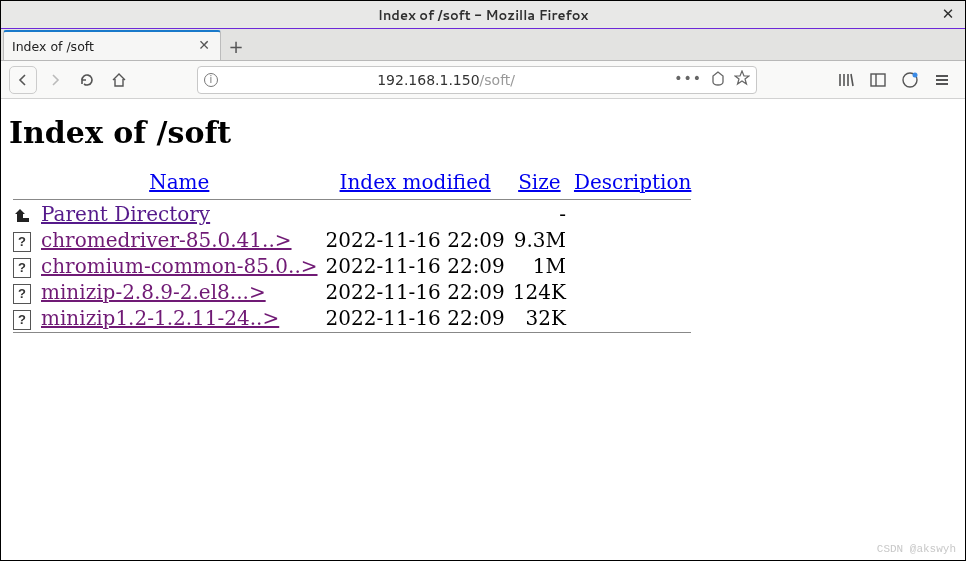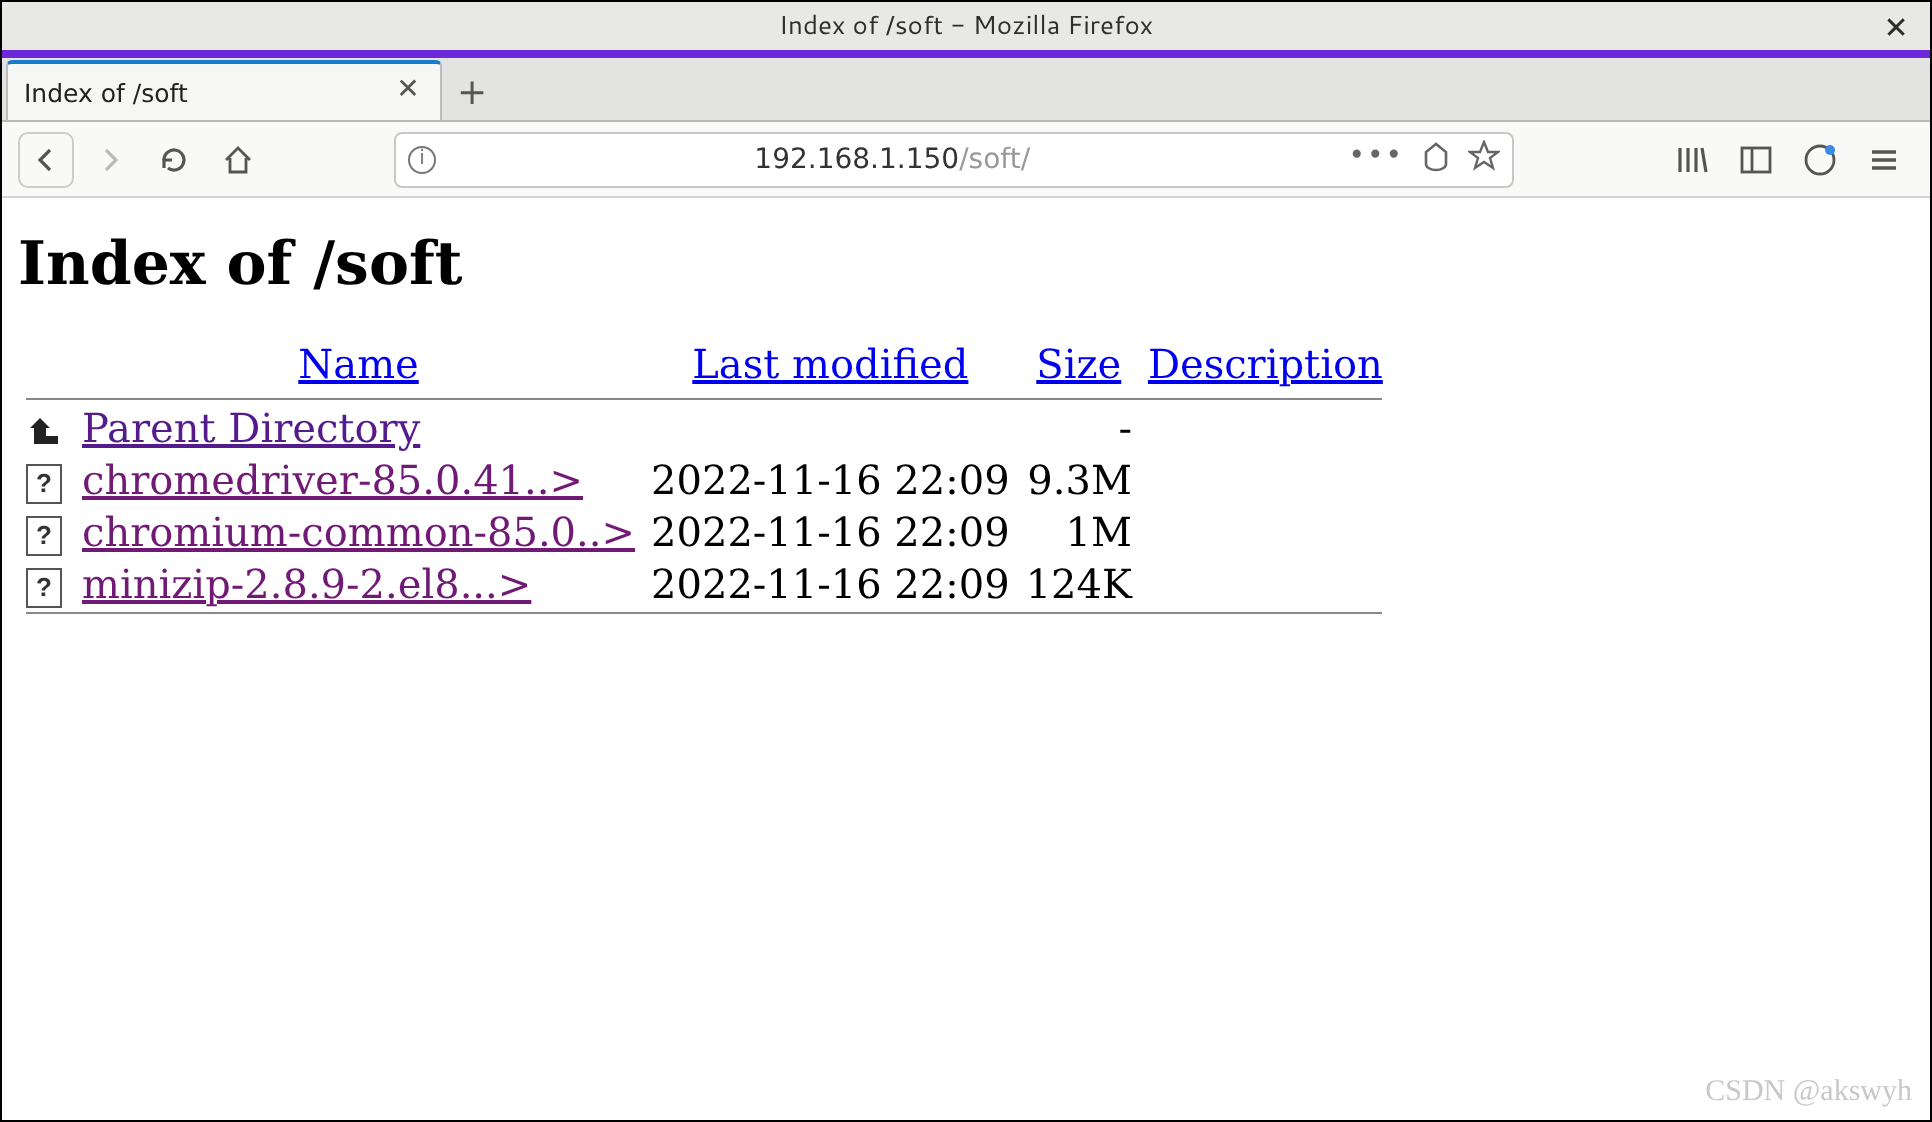--- a/index.html
+++ b/index.html
@@ -9,27 +9,27 @@
     font-size: 13px;
     background: #fff;
     width: 966px;
     height: 561px;
     overflow: hidden;
     border: 1px solid #000;
   }
   .titlebar {
     height: 28px;
     background: #e8e8e7;
-    border-bottom: 4px solid #6d28d9;
+    border-bottom: 1px solid #6d28d9;
     display: flex;
     align-items: center;
     justify-content: center;
     position: relative;
     font-family: "Cantarell", "DejaVu Sans", sans-serif;
-    font-weight: normal;
+    font-weight: bold;
     font-size: 13px;
     color: #2e2e2e;
   }
   .titlebar .close {
     position: absolute;
     right: 8px;
     top: 4px;
     width: 18px;
     height: 18px;
     font-size: 15px;
@@ -181,23 +181,23 @@
     display: inline-block;
     width: 20px; height: 18px;
     position: relative;
     vertical-align: middle;
   }
   .parent-icon svg { width: 20px; height: 18px; }
   .watermark {
     position: absolute;
     right: 10px;
     bottom: 6px;
-    font-size: 15px;
+    font-size: 11px;
     color: #c8c8c8;
-    font-family: Liberation Serif, serif;
+    font-family: Liberation Mono, monospace;
   }
 </style>
 </head>
 <body>
 
 <div class="titlebar">
   <span>Index of /soft - Mozilla Firefox</span>
   <div class="close">✕</div>
 </div>
 
@@ -280,21 +280,21 @@
 </div>
 
 <div class="content">
   <h1>Index of /soft</h1>
 
   <table class="listing">
     <tbody>
         <tr>
       <th></th>
       <th><a href="#">Name</a></th>
-      <th><a href="#">Last modified</a></th>
+      <th><a href="#">Index modified</a></th>
       <th><a href="#">Size</a></th>
       <th><a href="#">Description</a></th>
     </tr>
     <tr>
           <td colspan="5">
             <hr class="th-rule">
           </td>
         </tr>
 
     <tr>
@@ -327,20 +327,27 @@
           <td class="col-size">1M</td>
           <td></td>
         </tr>
         <tr>
           <td><span class="file-icon"></span></td>
           <td><a href="#">minizip-2.8.9-2.el8...&gt;</a></td>
           <td class="col-date">2022-11-16 22:09</td>
           <td class="col-size">124K</td>
           <td></td>
         </tr>
+        <tr>
+          <td><span class="file-icon"></span></td>
+          <td><a href="#">minizip1.2-1.2.11-24..&gt;</a></td>
+          <td class="col-date">2022-11-16 22:09</td>
+          <td class="col-size">32K</td>
+          <td></td>
+        </tr>
       </tbody>
 
     <tbody>
         <tr>
           <td colspan="5">
             <hr class="th-rule">
           </td>
         </tr>
   </tbody>
     </table>

